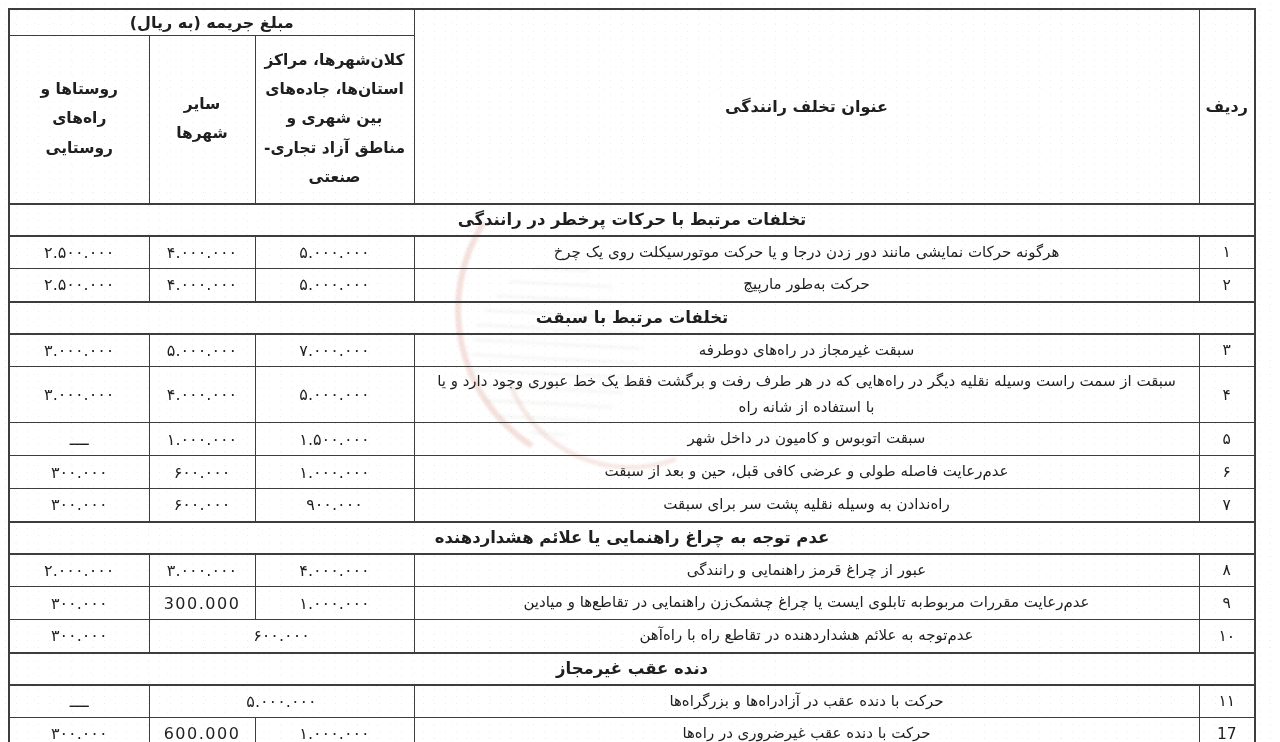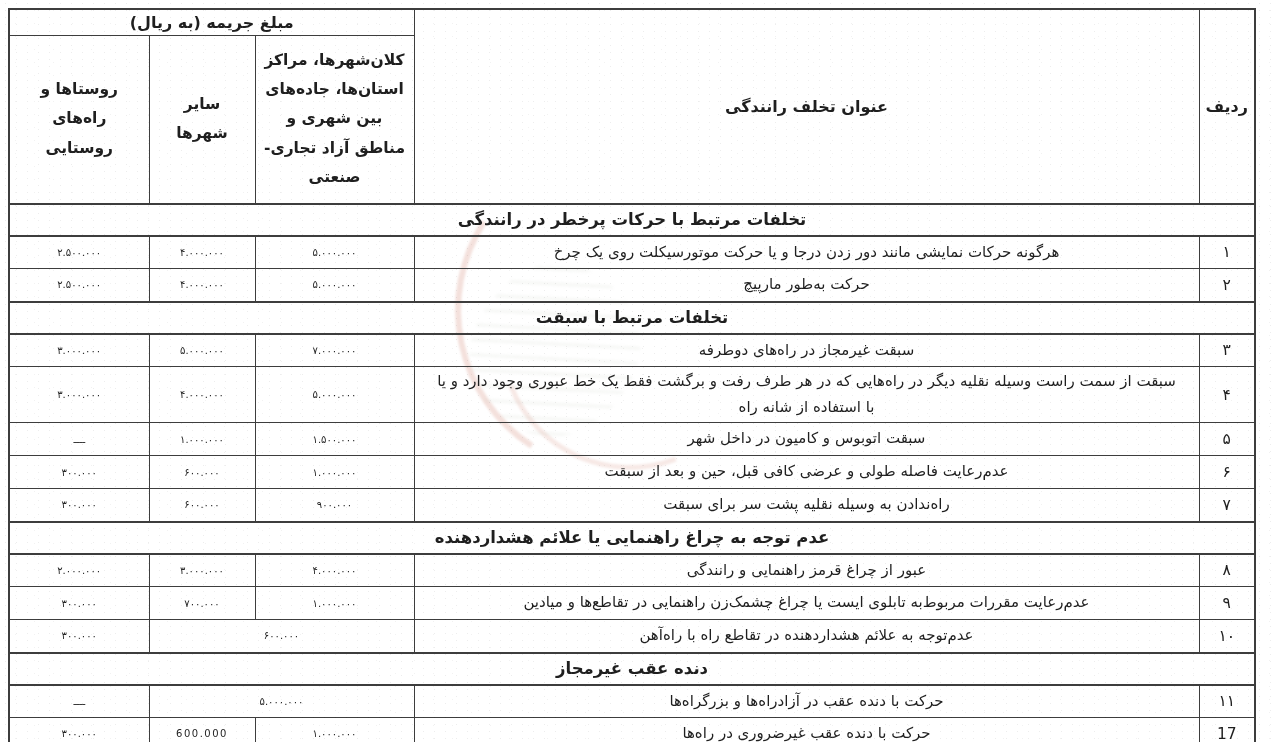--- a/index.html
+++ b/index.html
@@ -67,21 +67,21 @@
   tr.hA td{height:26px;font-size:16px;}
   tr.hB td{height:136px;font-size:15.5px;line-height:1.9;padding:10px 8px;}
   td.hdr-span2{font-size:16.5px;text-align:center;}
   tr.section-row td{
     font-weight:bold;font-size:16.5px;height:32px;
     border-top:2px solid var(--border);border-bottom:2px solid var(--border);border-radius:11px;
   }
   tr.body-row td{height:33px;font-size:15px;}
   tr.body-row.tall td{height:55px;}
   tr.body-row td.violation{line-height:1.7;padding:2px 18px;}
-  tr.body-row td.num{font-size:10px;letter-spacing:1.5px;}
+  tr.body-row td.num{font-size:16px;letter-spacing:1.5px;}
   tr.body-row td.rowno{font-size:15.5px;}
 </style>
 </head>
 <body>
 
 <div class="sheet">
 
   <div class="watermark wm-arc1"></div>
   <div class="watermark wm-arc2"></div>
   <div class="watermark wm-text-blob"></div>
@@ -169,21 +169,21 @@
           <td class="rowno">۸</td>
           <td class="violation">عبور از چراغ قرمز راهنمایی و رانندگی</td>
           <td class="num">۴.۰۰۰.۰۰۰</td>
           <td class="num">۳.۰۰۰.۰۰۰</td>
           <td class="num">۲.۰۰۰.۰۰۰</td>
         </tr>
         <tr class="body-row">
           <td class="rowno">۹</td>
           <td class="violation">عدم‌رعایت مقررات مربوط‌به تابلوی ایست یا چراغ چشمک‌زن راهنمایی در تقاطع‌ها و میادین</td>
           <td class="num">۱.۰۰۰.۰۰۰</td>
-          <td class="num">۷۰۰.۰۰۰</td>
+          <td class="num">300.000</td>
           <td class="num">۳۰۰.۰۰۰</td>
         </tr>
         <tr class="body-row">
           <td class="rowno">۱۰</td>
           <td class="violation">عدم‌توجه به علائم هشداردهنده در تقاطع راه با راه‌آهن</td>
           <td class="num" colspan="2">۶۰۰.۰۰۰</td>
           <td class="num">۳۰۰.۰۰۰</td>
         </tr>
         <tr class="section-row">
           <td colspan="5">دنده عقب غیرمجاز</td>

